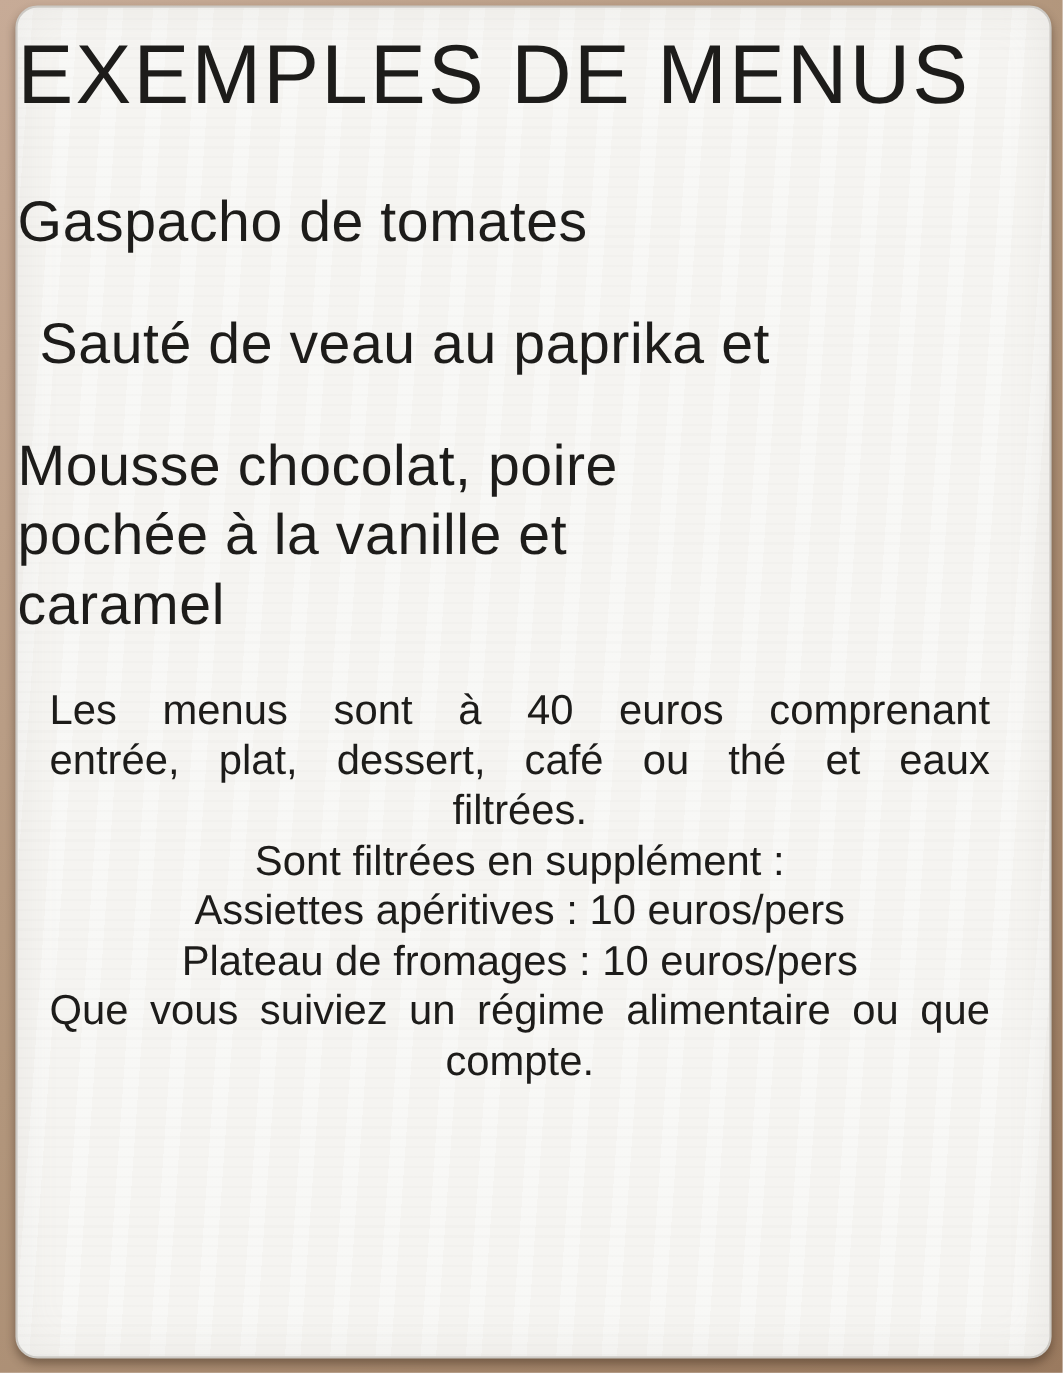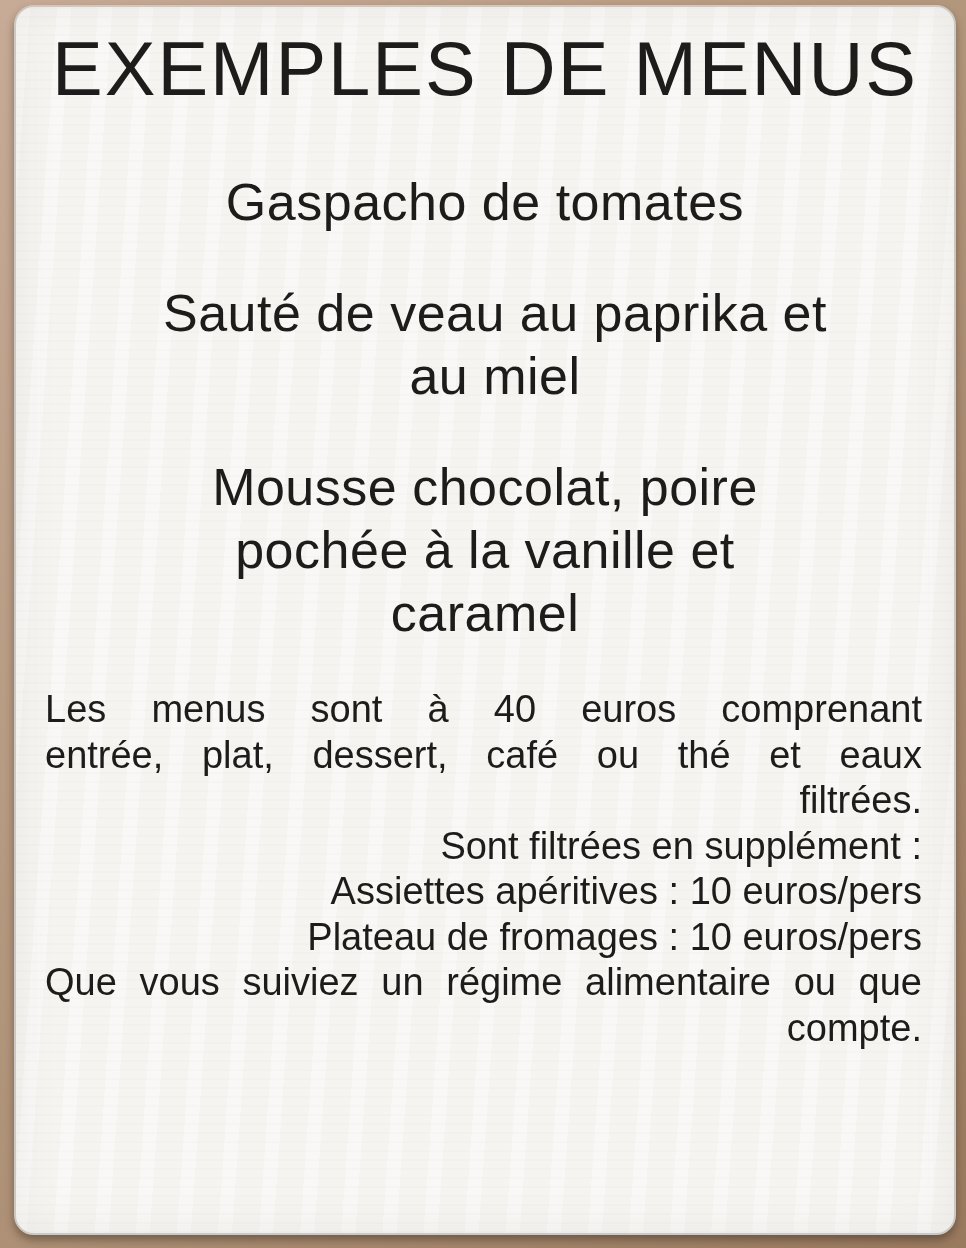--- a/index.html
+++ b/index.html
@@ -28,64 +28,63 @@
       repeating-linear-gradient(0deg, rgba(120,120,115,0.025) 0px, rgba(120,120,115,0.025) 2px, transparent 2px, transparent 9px),
       repeating-linear-gradient(94deg, rgba(255,255,255,0.35) 0px, rgba(255,255,255,0.35) 14px, transparent 14px, transparent 41px),
       var(--color-paper, #f5f4f1);
     border: 2px solid var(--color-card_edge, #ccc9c4);
     border-radius: 20px;
     box-shadow: 0 5px 9px rgba(55, 38, 24, 0.45), inset 0 0 40px rgba(160,150,140,0.12);
     color: var(--color-ink, #1d1c1a);
   }
   .page-title {
     margin-top: 22px;
-    text-align: center;
+    text-align: left;
     font-size: 76px;
     line-height: 80px;
     font-weight: 300;
     letter-spacing: 2px;
     white-space: nowrap;
   }
   .course {
-    text-align: center;
+    text-align: left;
     font-size: 52px;
     line-height: 63px;
     font-weight: 300;
     letter-spacing: 0.5px;
   }
   .course-starter { margin-top: 62px; }
   .course-main    { margin-top: 48px; margin-left: 20px; }
   .course-dessert { margin-top: 48px; }
   .menu-info {
     margin-top: 42px;
-    padding: 0 32px 0 29px;
+    padding: 0 54px 0 29px;
     font-size: 38px;
     line-height: 45.5px;
     font-weight: 300;
   }
-  .info-line { text-align: right; }
+  .info-line { text-align: center; }
   .info-line.justify {
     text-align: justify;
     text-align-last: justify;
   }
 </style>
 </head>
 <body>
 
 <div class="menu-card">
 
   <h1 class="page-title">EXEMPLES DE MENUS</h1>
 
   <section class="course course-starter">
     <div>Gaspacho de tomates</div>
   </section>
 
   <section class="course course-main">
     <div>Sauté de veau au paprika et</div>
-    <div>au miel</div>
   </section>
 
   <section class="course course-dessert">
     <div>Mousse chocolat, poire</div>
     <div>pochée à la vanille et</div>
     <div>caramel</div>
   </section>
 
   <section class="menu-info">
     <div class="info-line justify">Les menus sont à 40 euros comprenant</div>

